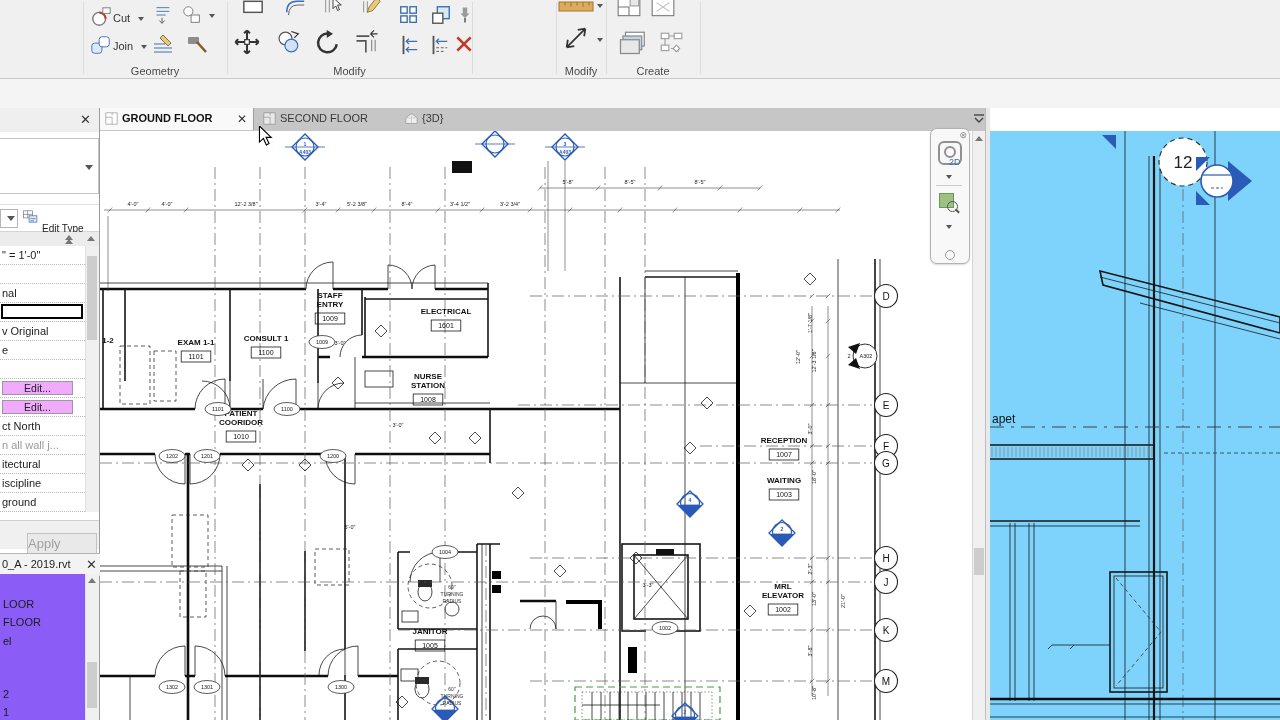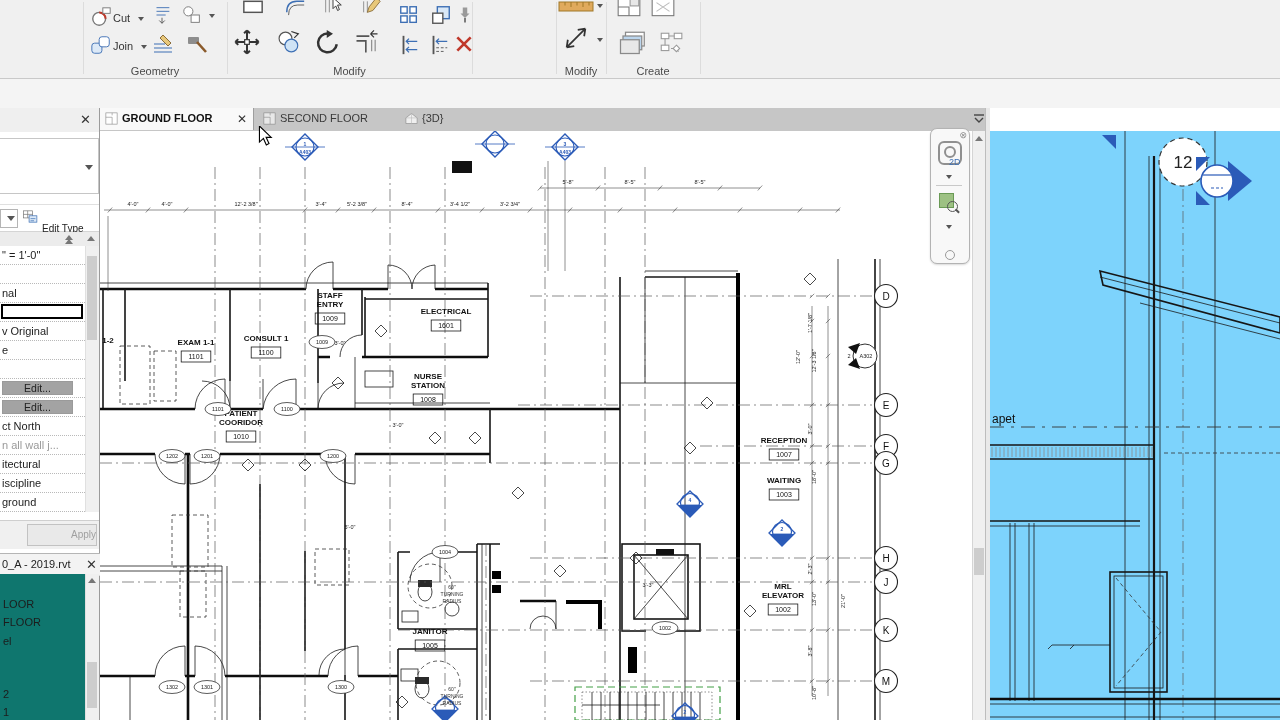--- a/index.html
+++ b/index.html
@@ -22,29 +22,29 @@
   .type-select{position:absolute;left:0;top:30px;width:98px;height:54px;background:#fff;border:1px solid #c6c6c6;border-left:none}
   .dd-arrow{position:absolute;width:0;height:0;border-left:4px solid transparent;border-right:4px solid transparent;border-top:5px solid #555}
   .edit-type-row{position:absolute;left:0;top:96px;width:99px;height:26px;border-top:1px solid #e0e0e0;border-bottom:1px solid #d5d5d5}
   .mini-combo{position:absolute;left:0;top:4px;width:16px;height:17px;border:1px solid #b5b5b5;background:#fff}
   .et-icon{position:absolute;left:22px;top:3px}
   .et-label{position:absolute;left:42px;top:18px;font-size:10px;color:#222}
   .collapse-strip{position:absolute;left:0;top:124px;width:99px;height:14px;background:#ececec;border-bottom:1px solid #d8d8d8}
   .prop-grid{position:absolute;left:0;top:138px;width:85px;height:266px;background:#fff}
   .prow{position:relative;height:18px;border-bottom:1px dotted #b9b9b9;font-size:11px;color:#1c1c1c;padding-left:2px;line-height:18px;overflow:hidden;white-space:nowrap}
   .prow.dim{color:#9a9a9a}
-  .pbtn{position:absolute;left:2px;right:12px;top:1.5px;bottom:2.5px;background:#a3a3a3;border:1px solid #9a9a9a;font-size:10.5px;text-align:center;line-height:13px;color:#222}
+  .pbtn{position:absolute;left:2px;right:12px;top:1.5px;bottom:2.5px;background:#f0abfc;border:1px solid #9a9a9a;font-size:10.5px;text-align:center;line-height:13px;color:#222}
   .pbox{position:absolute;left:1px;right:2px;top:1px;bottom:2px;border:2px solid #000;background:#fff}
   .vscroll{position:absolute;width:13px;background:#f0f0f0;border-left:1px solid #e0e0e0}
   .vthumb{position:absolute;left:1px;width:10px;background:#cdcdcd}
   .arr-up{position:absolute;width:0;height:0;border-left:4px solid transparent;border-right:4px solid transparent;border-bottom:5px solid #777}
   .apply-row{position:absolute;left:0;top:412px;width:99px;height:28px;background:#f0f0f0;border-top:1px solid #cfcfcf}
-  .apply-btn{position:absolute;right:2px;top:3px;width:68px;height:20px;background:#e9e9e9;border:1px solid #c2c2c2;color:#a0a0a0;font-size:10px;text-align:right;line-height:19px}
+  .apply-btn{position:absolute;right:2px;top:12px;width:68px;height:20px;background:#e9e9e9;border:1px solid #c2c2c2;color:#a0a0a0;font-size:13px;text-align:left;line-height:19px}
   .browser-head{position:absolute;left:0;top:445px;width:99px;height:21px;background:#f3f3f3;border-top:1px solid #b5b5b5;border-bottom:1px solid #d8d8d8;font-size:11px;color:#222;line-height:20px;padding-left:2px;overflow:hidden;white-space:nowrap}
-  .browser-list{position:absolute;left:0;top:466px;width:85px;height:146px;background:#0f766e}
+  .browser-list{position:absolute;left:0;top:466px;width:85px;height:146px;background:#8b5cf6}
   .bitem{position:absolute;left:3px;font-size:11px;color:#1c1c1c;white-space:nowrap}
   
   .main-tabbar{position:absolute;left:100px;top:108px;width:885px;height:23px;background:#c6c6c6;border-bottom:1px solid #9e9e9e}
   .right-pane{position:absolute;left:990px;top:108px;width:290px;height:612px;background:#fff}
   .right-tabbar{position:absolute;left:0;top:0;width:290px;height:23px;background:#c6c6c6;border-bottom:1px solid #9e9e9e}
   .tab{position:absolute;top:0;height:22px;font-size:11px;color:#3a3a3a;white-space:nowrap;overflow:hidden}
   .tab.active{background:#f9f9f9;border-right:1px solid #9e9e9e;color:#111;font-weight:bold}
   .tab .tlabel{position:absolute;left:22px;top:4px}
   .tab .ticon{position:absolute;left:4px;top:3px}
   .tab .tclose{position:absolute;right:6px;top:4px;font-size:12px;color:#333;font-weight:normal}

